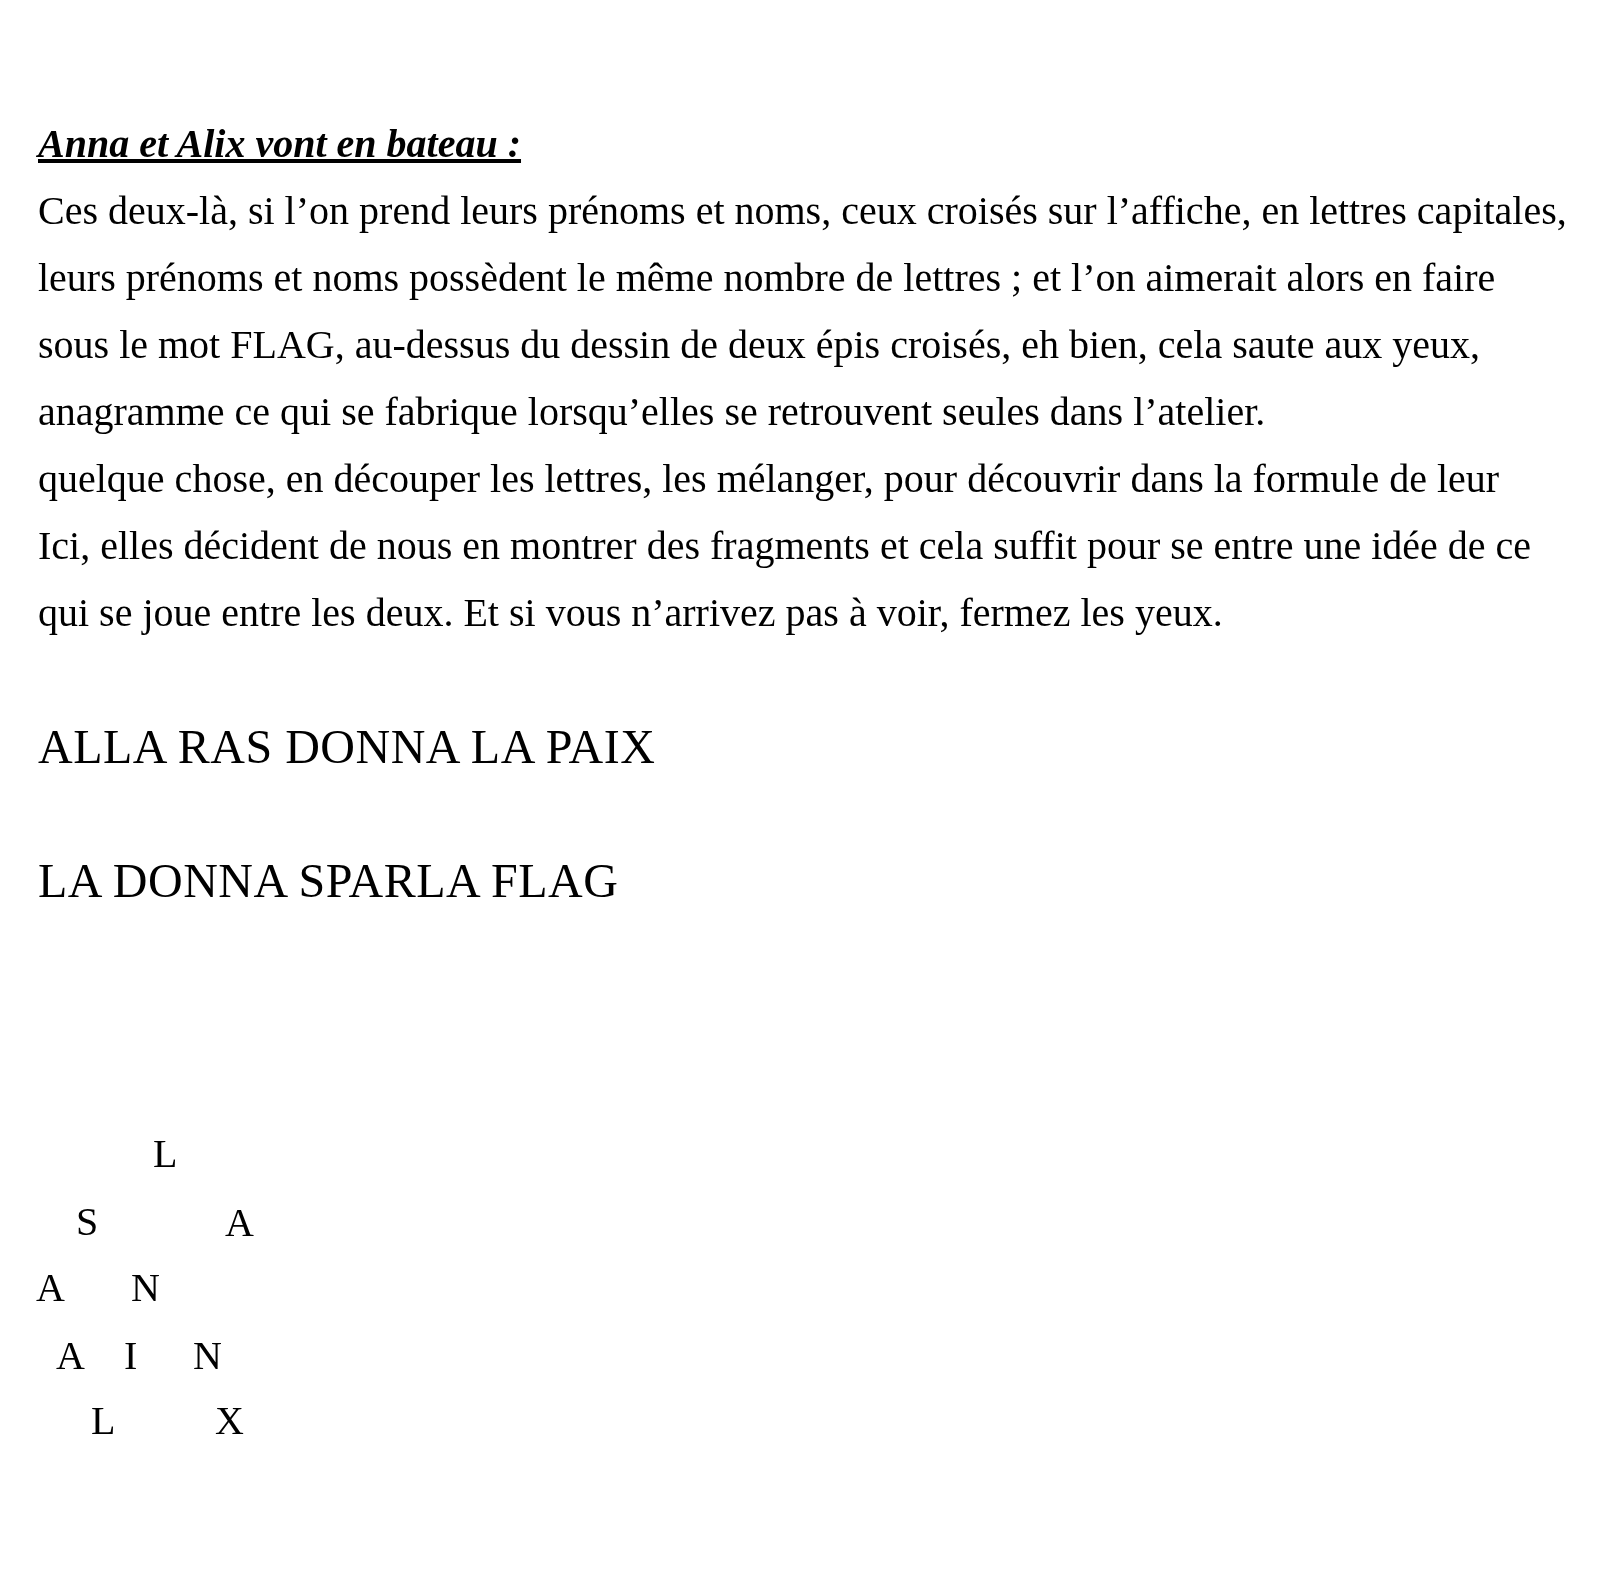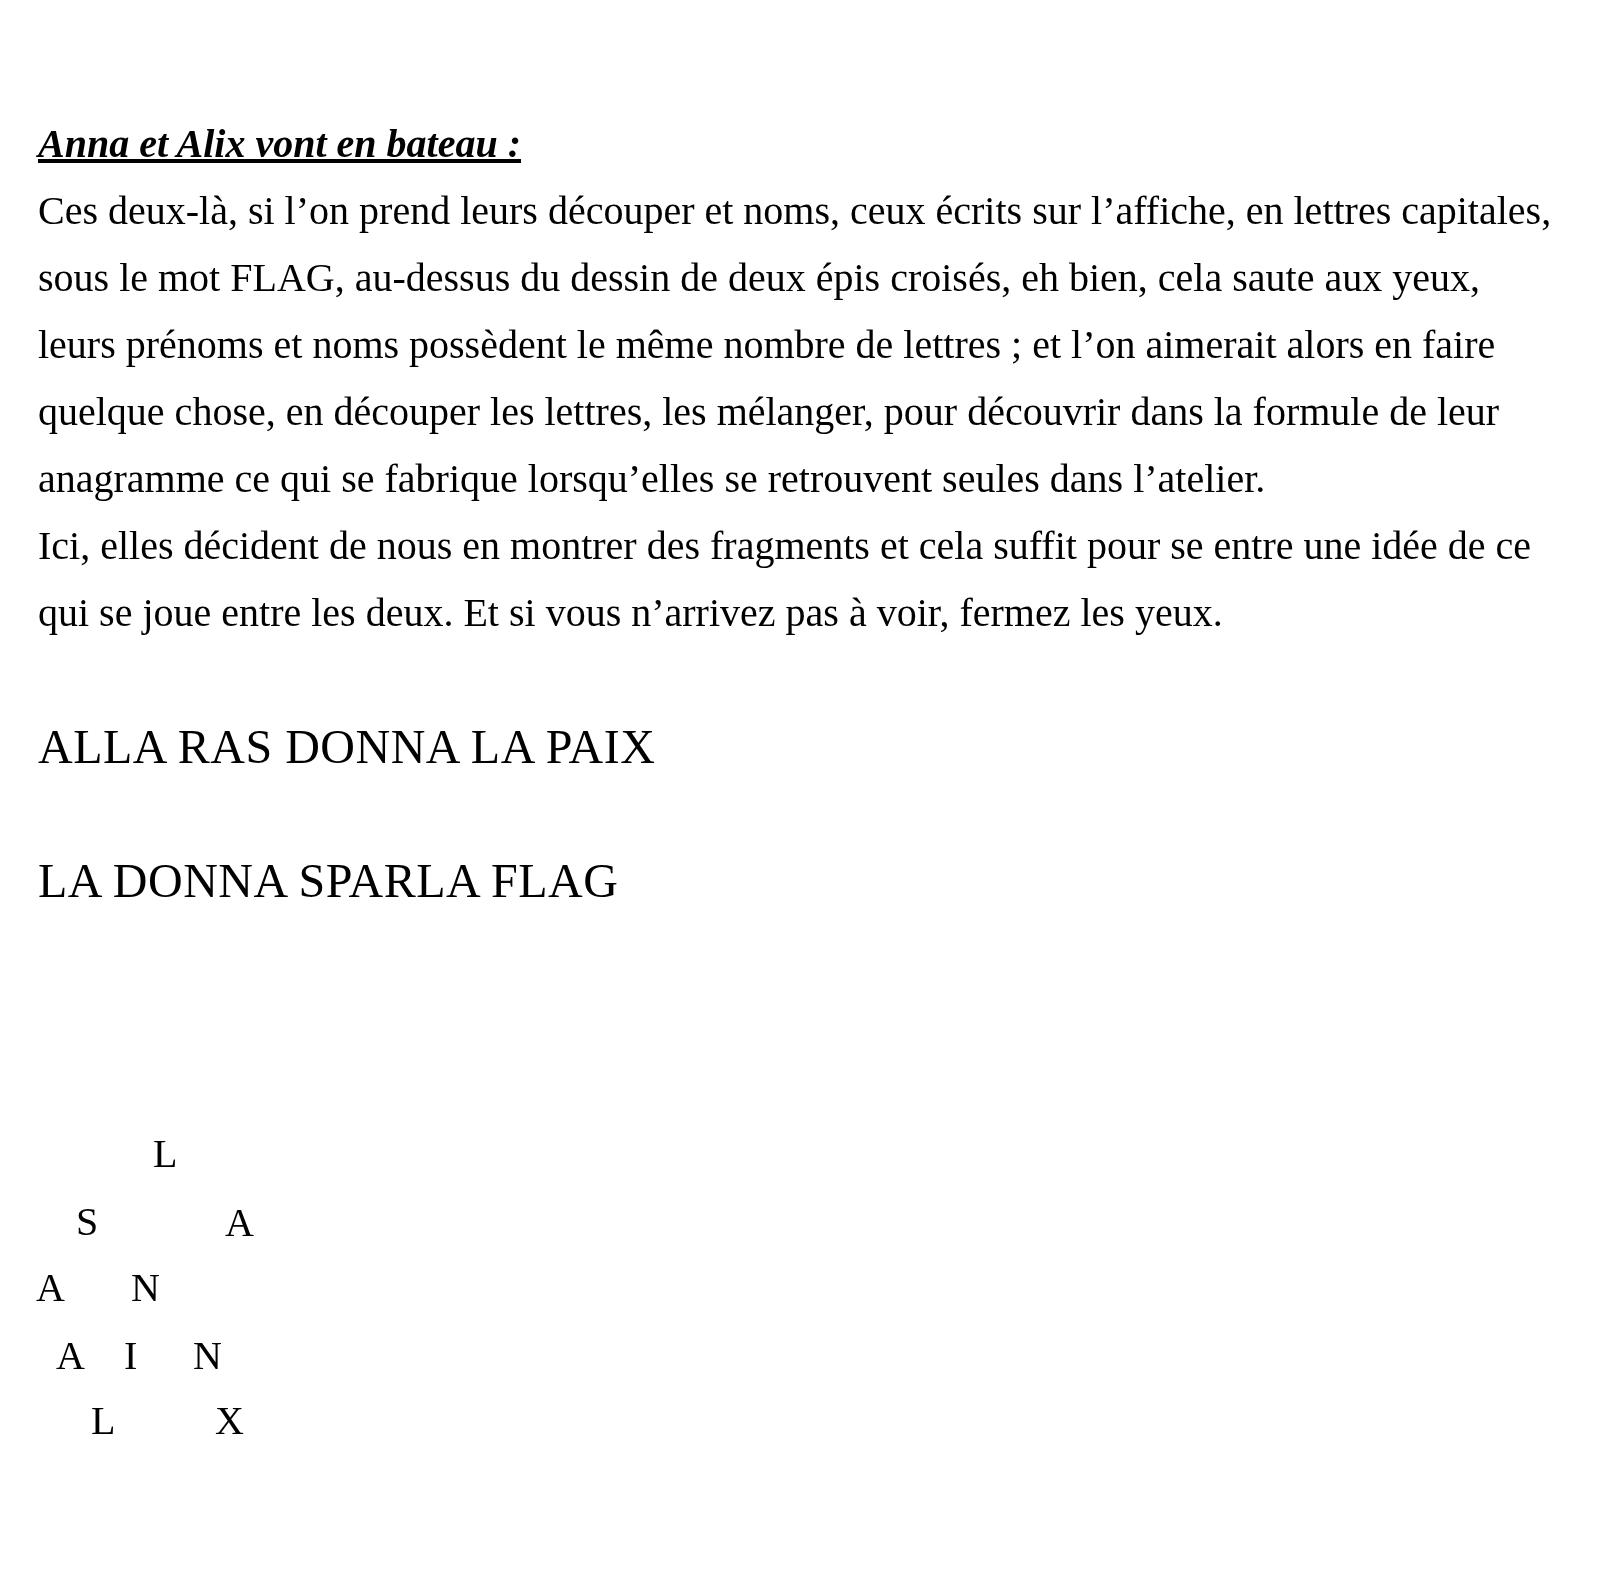--- a/index.html
+++ b/index.html
@@ -49,25 +49,25 @@
   }
 </style>
 </head>
 <body>
 
 <div class="page">
 
   <div class="doc-title">Anna et Alix vont en bateau :</div>
 
   <div>
-    <div class="body-line">Ces deux-là, si l’on prend leurs découper et noms, ceux écrits sur l’affiche, en lettres capitales,</div>
+    <div class="body-line">Ces deux-là, si l’on prend leurs prénoms et noms, ceux croisés sur l’affiche, en lettres capitales,</div>
+    <div class="body-line">leurs prénoms et noms possèdent le même nombre de lettres ; et l’on aimerait alors en faire</div>
     <div class="body-line">sous le mot FLAG, au-dessus du dessin de deux épis croisés, eh bien, cela saute aux yeux,</div>
-    <div class="body-line">leurs prénoms et noms possèdent le même nombre de lettres ; et l’on aimerait alors en faire</div>
+    <div class="body-line">anagramme ce qui se fabrique lorsqu’elles se retrouvent seules dans l’atelier.</div>
     <div class="body-line">quelque chose, en découper les lettres, les mélanger, pour découvrir dans la formule de leur</div>
-    <div class="body-line">anagramme ce qui se fabrique lorsqu’elles se retrouvent seules dans l’atelier.</div>
     <div class="body-line">Ici, elles décident de nous en montrer des fragments et cela suffit pour se entre une idée de ce</div>
     <div class="body-line">qui se joue entre les deux. Et si vous n’arrivez pas à voir, fermez les yeux.</div>
   </div>
 
   <div class="anagram-line">ALLA RAS DONNA LA PAIX</div>
 
 
   <div class="anagram-line">LA DONNA SPARLA FLAG</div>
 
   <div class="letters-field">

